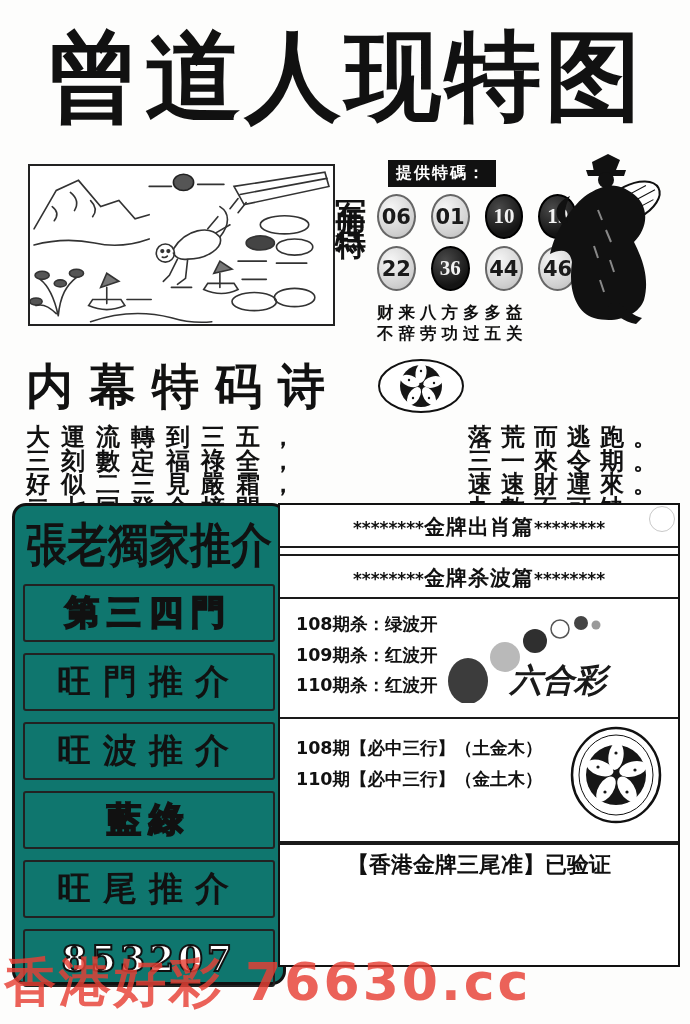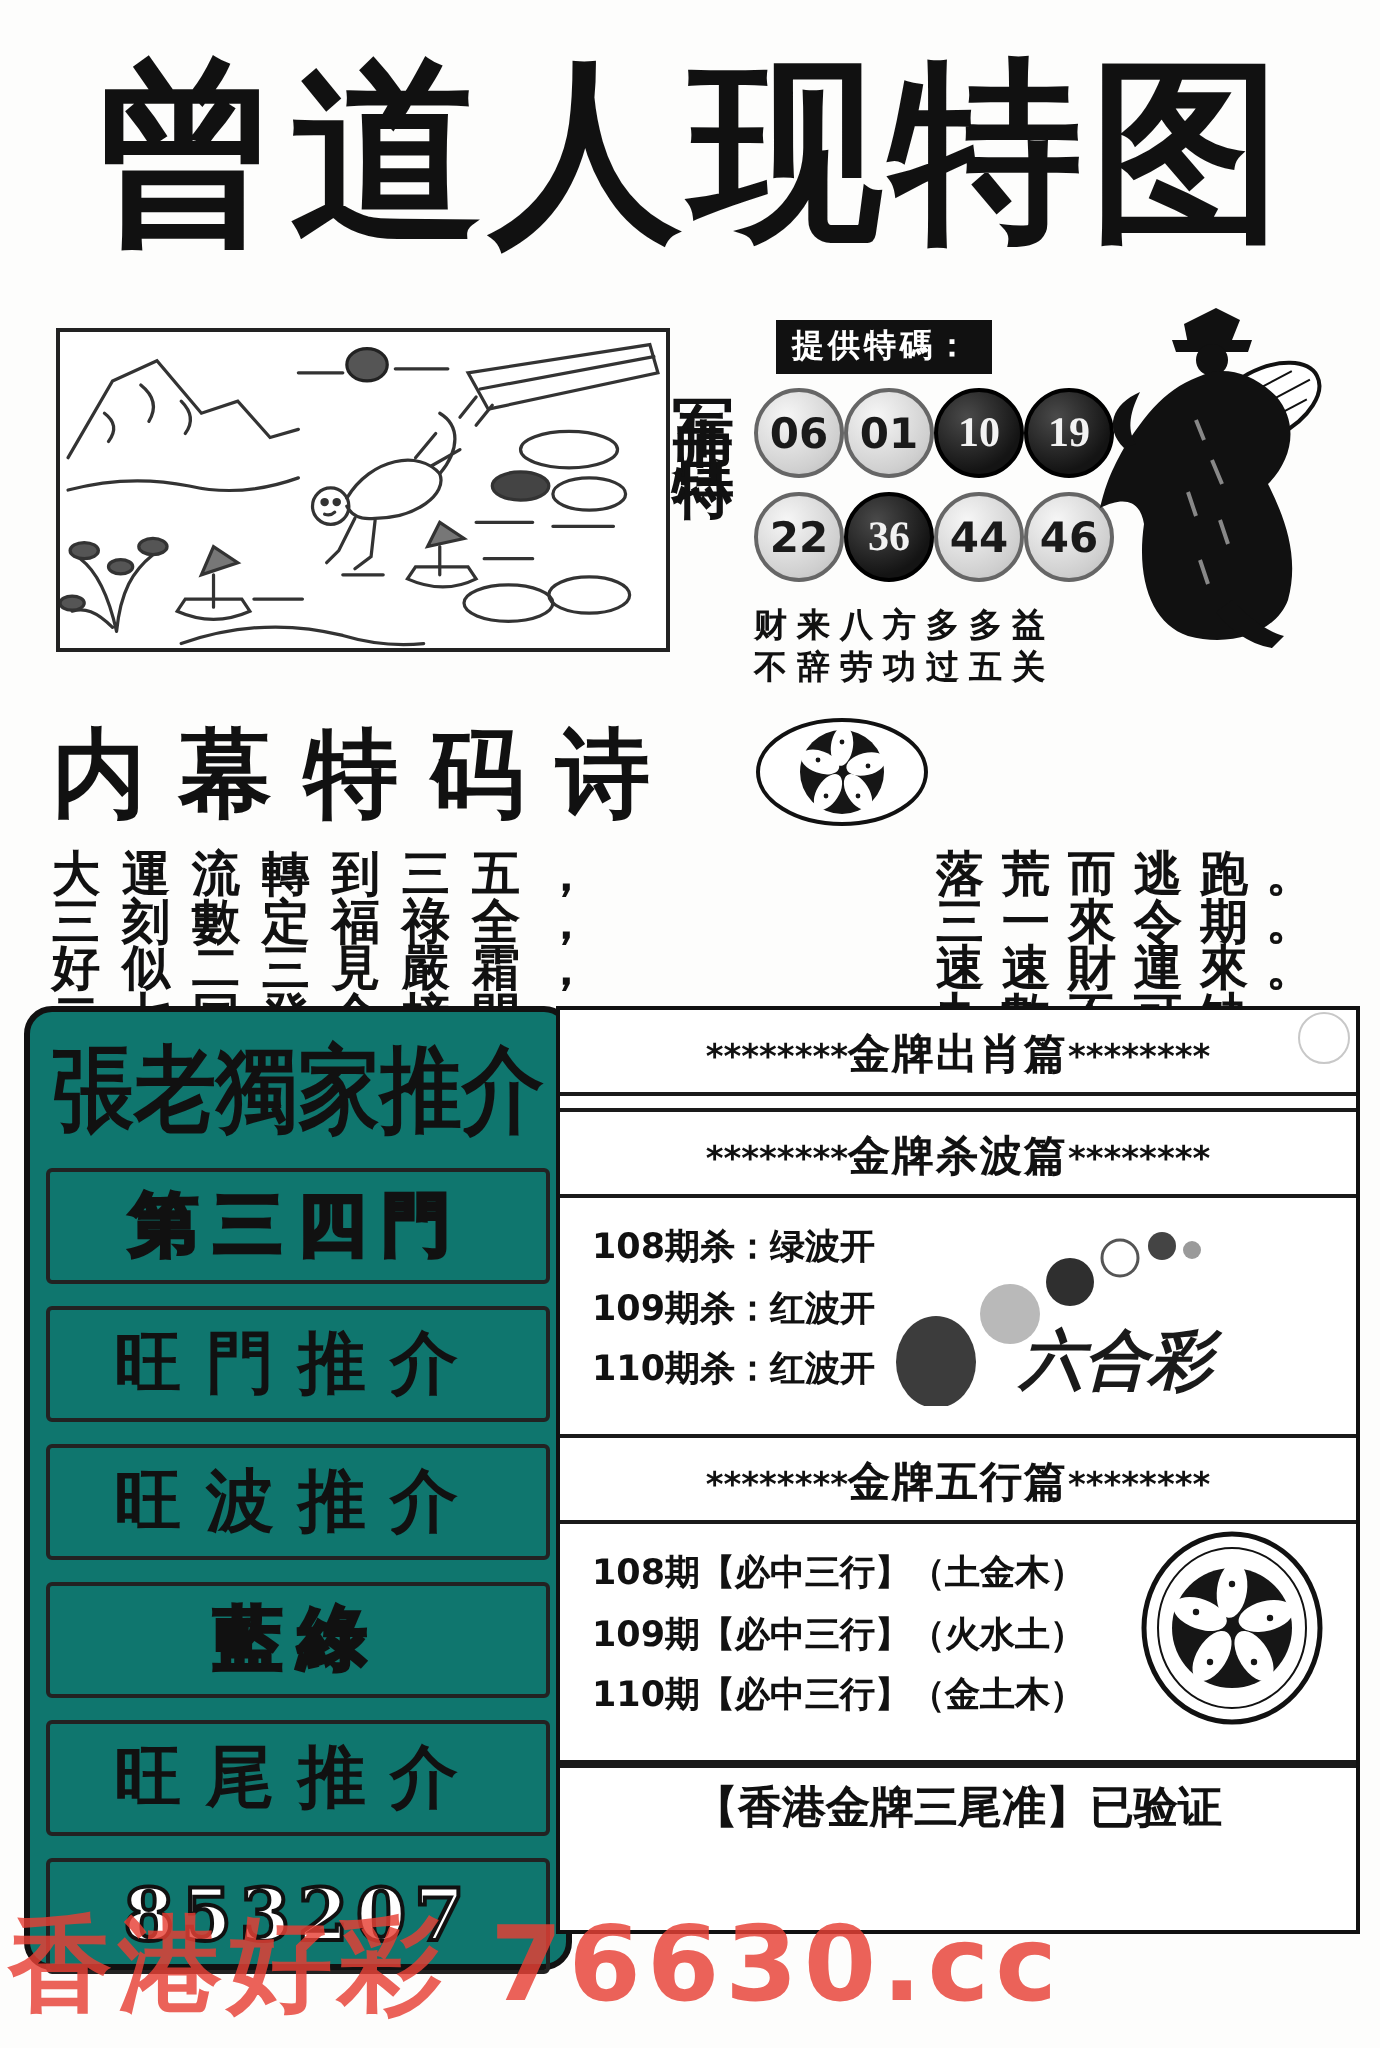--- a/index.html
+++ b/index.html
@@ -26,21 +26,21 @@
     position:absolute;left:310px;top:16px;height:152px;width:34px;
     writing-mode:vertical-rl;text-orientation:upright;
     font-size:31px;font-weight:800;letter-spacing:10px;
     font-family:"DejaVu Serif","Liberation Serif",serif;
   }
   .tips{position:absolute;left:349px;top:2px;width:200px;}
   .tips-header{
     display:inline-block;background:#111;color:#fff;
     font-size:16px;font-weight:800;padding:3px 10px 3px 8px;letter-spacing:2px;margin-left:11px;
   }
-  .ball-row{display:flex;gap:0;margin-top:7px;}
+  .ball-row{display:flex;gap:15px;margin-top:7px;}
   .ball{
     width:41px;height:41px;border-radius:50%;
     border:2px solid #666;
     background:radial-gradient(circle at 35% 30%,#f6f6f6,#cfcfcf 70%,#b8b8b8);
     display:flex;align-items:center;justify-content:center;
     font-size:21px;font-weight:800;color:#1a1a1a;
   }
   .ball.dark{
     background:radial-gradient(circle at 35% 30%,#4a4a4a,#141414 70%);
     color:#f2f2f2;border-color:#000;font-family:Liberation Serif, serif;
@@ -304,26 +304,22 @@
           <circle cx="122" cy="30" r="9" fill="#fff" stroke="#555" stroke-width="1.5"></circle>
           <circle cx="143" cy="24" r="7" fill="#444"></circle>
           <circle cx="158" cy="26" r="4.5" fill="#9a9a9a"></circle>
           <text x="72" y="92" font-size="32" font-weight="bold" font-style="italic" font-family="DejaVu Serif, Liberation Serif, serif" fill="#1a1a1a">六合彩</text>
         </svg>
       </span>
     </div>
   </div>
 
   <div class="rp-sec">
-    <div class="rp-head">
-      <span>********</span><span class="sec-title">金牌五行篇</span><span>********</span>
-    </div>
     <div class="rp-body">
       <div class="rp-row">108期【必中三行】（土金木）</div>
-      <div class="rp-row">109期【必中三行】（火水土）</div>
       <div class="rp-row">110期【必中三行】（金土木）</div>
       <span class="rp-icon" style="top:2px;right:14px;">
         <svg width="96" height="100" viewBox="0 0 96 100">
           <ellipse cx="48" cy="50" rx="44" ry="47" fill="#fff" stroke="#111" stroke-width="2.5"></ellipse>
           <ellipse cx="48" cy="50" rx="37" ry="40" fill="none" stroke="#111" stroke-width="1"></ellipse>
           <circle cx="48" cy="50" r="30" fill="#161616"></circle>
           <g fill="#fff">
             <ellipse cx="48" cy="31" rx="7.5" ry="14" transform="rotate(8 48 31)"></ellipse>
             <ellipse cx="65" cy="44" rx="7.5" ry="14" transform="rotate(76 65 44)"></ellipse>
             <ellipse cx="59" cy="64" rx="7.5" ry="14" transform="rotate(148 59 64)"></ellipse>

